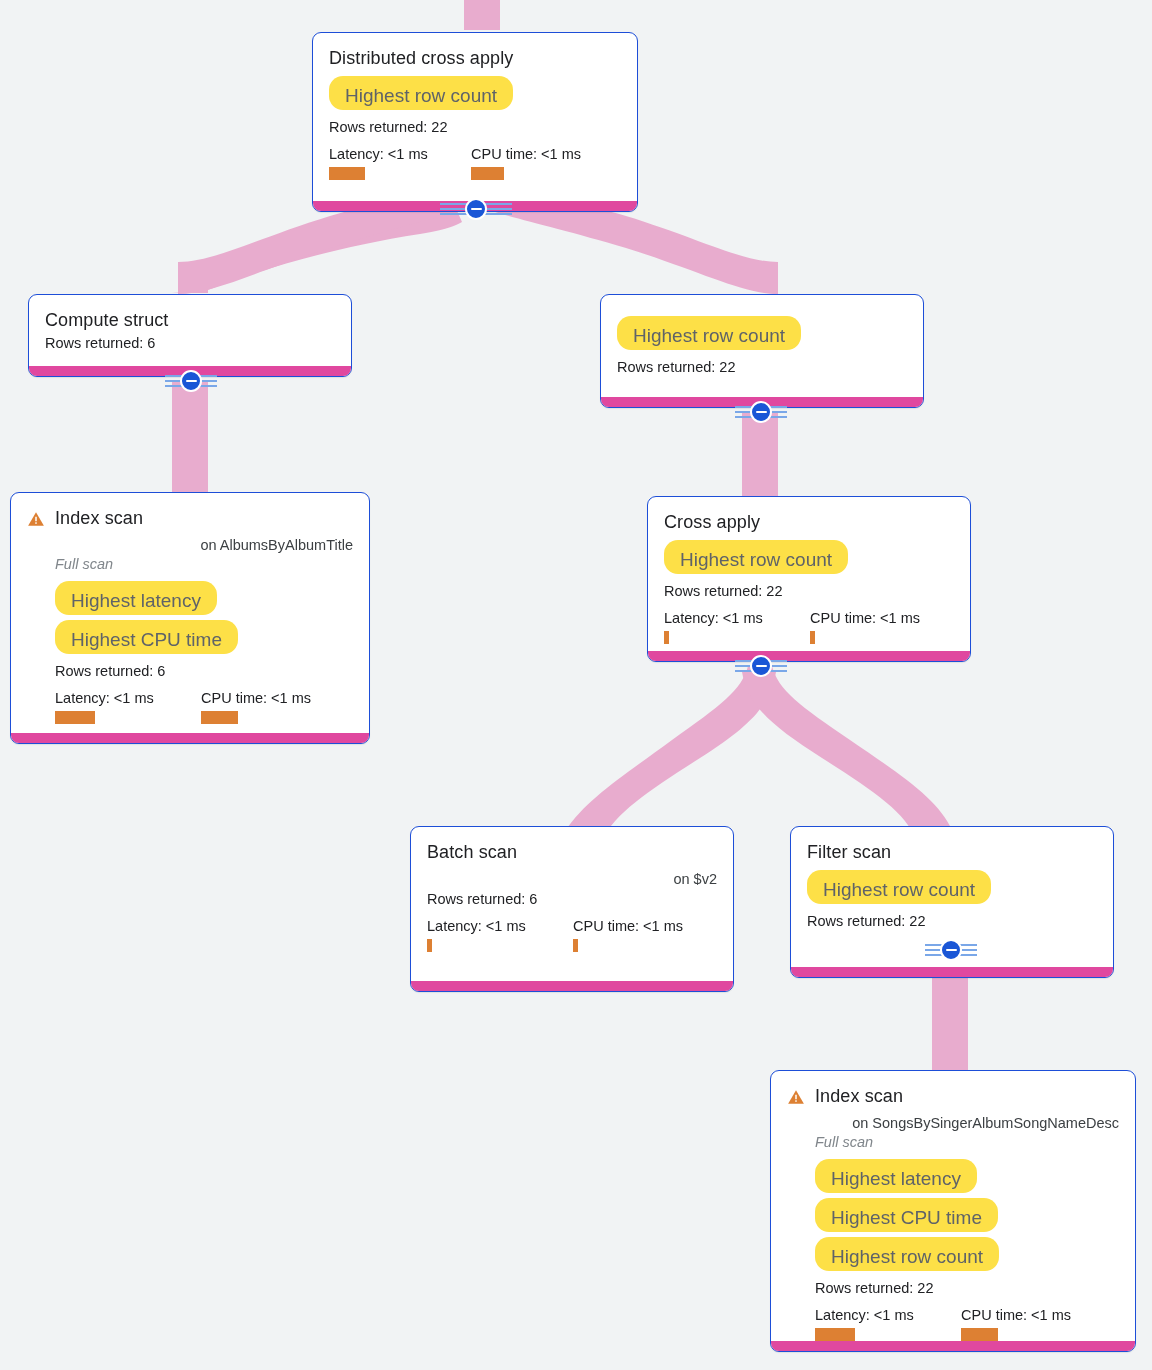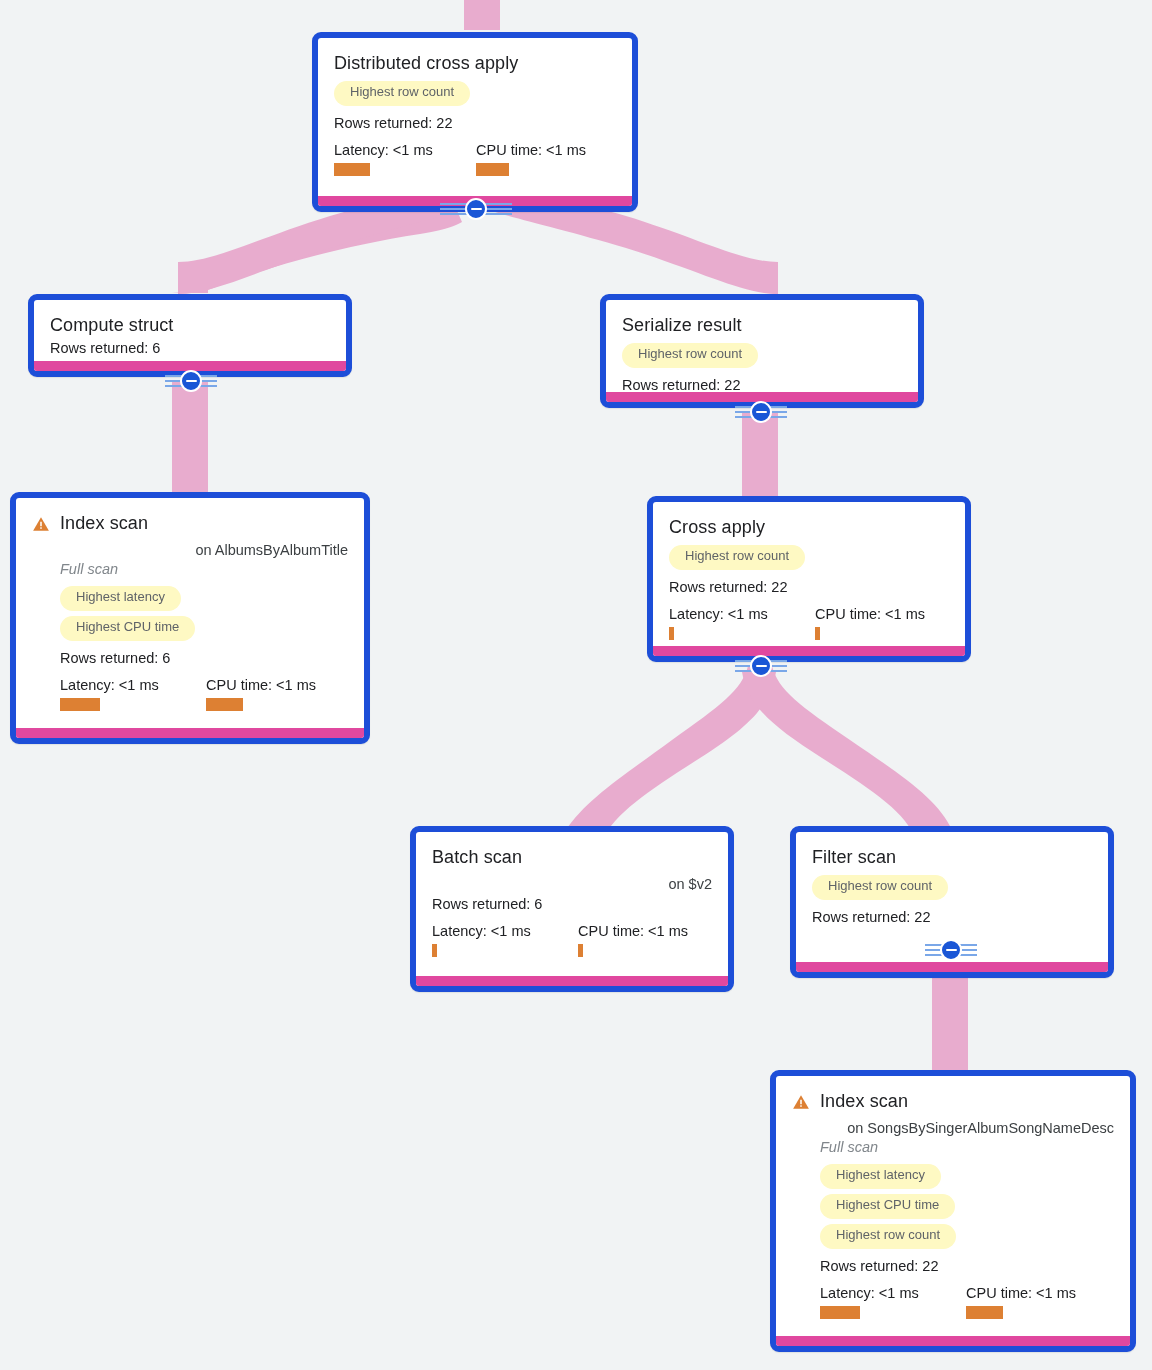--- a/index.html
+++ b/index.html
@@ -17,21 +17,21 @@
   }
   #edges {
     position: absolute;
     left: 0; top: 0;
     width: 1152px; height: 1370px;
     pointer-events: none;
   }
   .node {
     position: absolute;
     background: #ffffff;
-    border: 6px solid #1d4ed8;
+    border: 1px solid #1d4ed8;
     border-radius: 9px;
     box-shadow: 0 1px 1px rgba(60,64,67,0.10);
     overflow: hidden;
     padding: 14px 16px 14px 16px;
   }
   .node.warned { padding-left: 16px; }
   .node-bottom-bar {
     position: absolute;
     left: 0; right: 0; bottom: 0;
     height: 10px;
@@ -67,26 +67,26 @@
   .node-sub2 {
     font-size: 14.5px;
     line-height: 19px;
     color: #80868b;
     white-space: nowrap;
     font-style: italic;
   }
   .chips { margin-top: 5px; }
   .chip {
     display: inline-block;
-    background: #fef9c3;
+    background: #fde047;
     color: #5f6368;
     border-radius: 14px;
-    font-size: 13px;
+    font-size: 19px;
     line-height: 17px;
-    padding: 2px 16px 6px 16px;
+    padding: 11px 16px 6px 16px;
     margin: 2px 0 3px 0;
   }
   .rows {
     font-size: 14.5px;
     line-height: 20px;
     color: #202124;
     margin-top: 4px;
     white-space: nowrap;
   }
   .metrics {
@@ -258,21 +258,20 @@
   <div class="toggle-rails" style="left:165px; top:373px; width:52px;">
     <div class="rail r1"></div>
       <div class="rail r2"></div>
       <div class="rail r3"></div>
   </div>
   <div class="toggle" style="left:180px; top:370px;"></div>
 
   <div class="node" style="left:600px; top:294px; width:324px; height:114px;">
     <div class="node-head">
       <div class="node-body">
-        <div class="node-title">Serialize result</div>
         <div class="chips">
           <span class="chip">Highest row count</span>
         </div>
         <div class="rows">Rows returned: 22</div>
       </div>
     </div>
     <div class="node-bottom-bar"></div>
   </div>
   <div class="toggle-rails" style="left:735px; top:404px; width:52px;">
     <div class="rail r1"></div>

